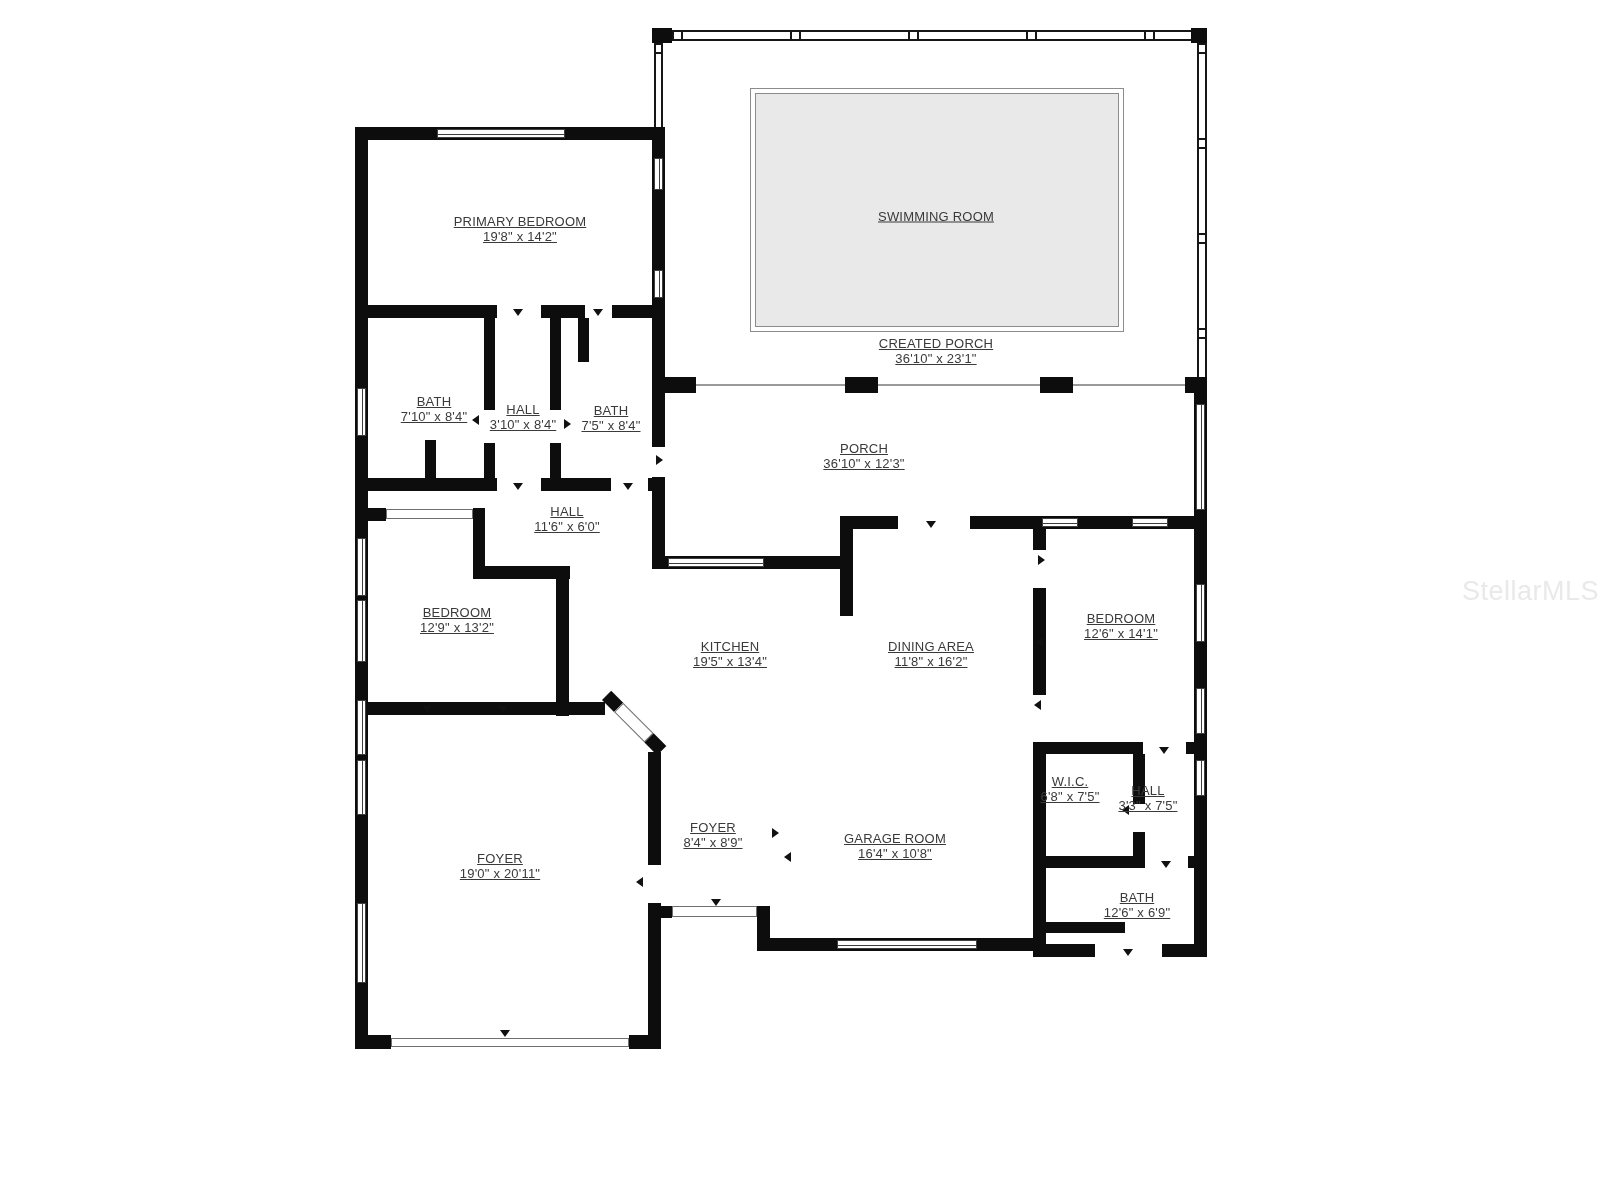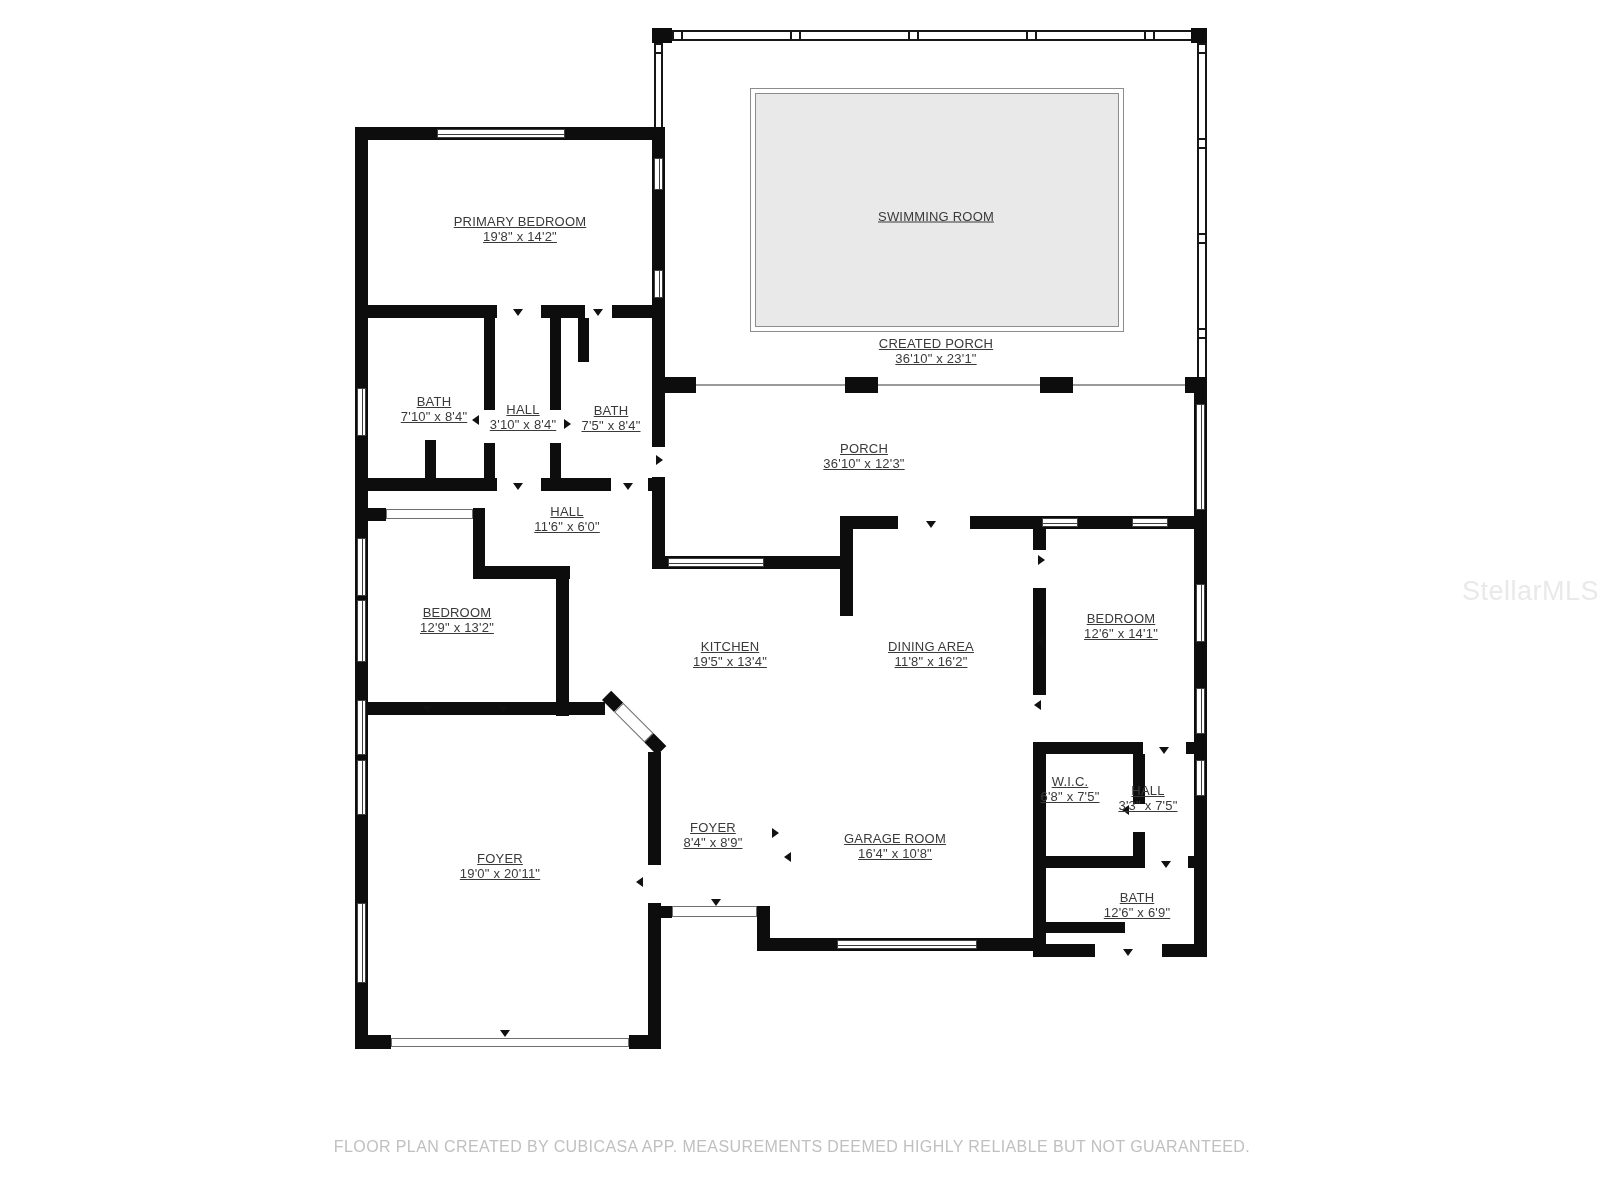--- a/index.html
+++ b/index.html
@@ -226,14 +226,13 @@
   <div class="rm" style="left:500px;top:851px">
     <div>FOYER</div>
     <div>19'0" x 20'11"</div>
   </div>
   <div class="rm" style="left:1137px;top:890px">
     <div>BATH</div>
     <div>12'6" x 6'9"</div>
   </div>
 
   <div class="watermark">StellarMLS</div>
-  <div class="disclaimer">FLOOR PLAN CREATED BY CUBICASA APP. MEASUREMENTS DEEMED HIGHLY RELIABLE BUT NOT GUARANTEED.</div>
 </div>
 
 </body></html>

